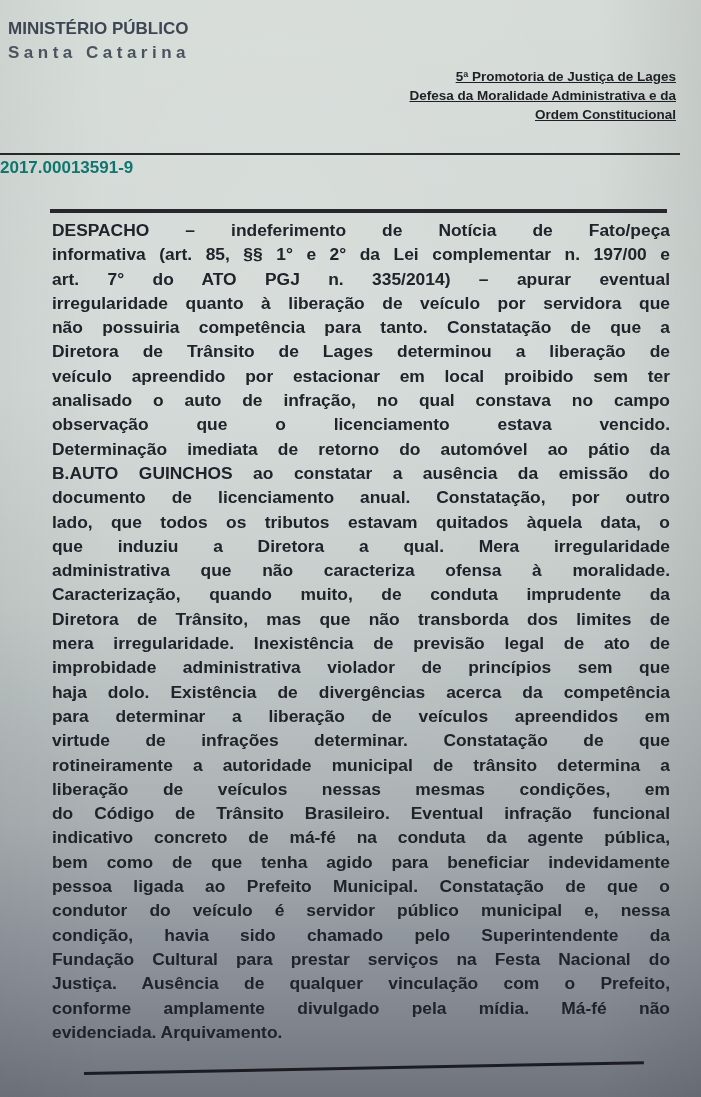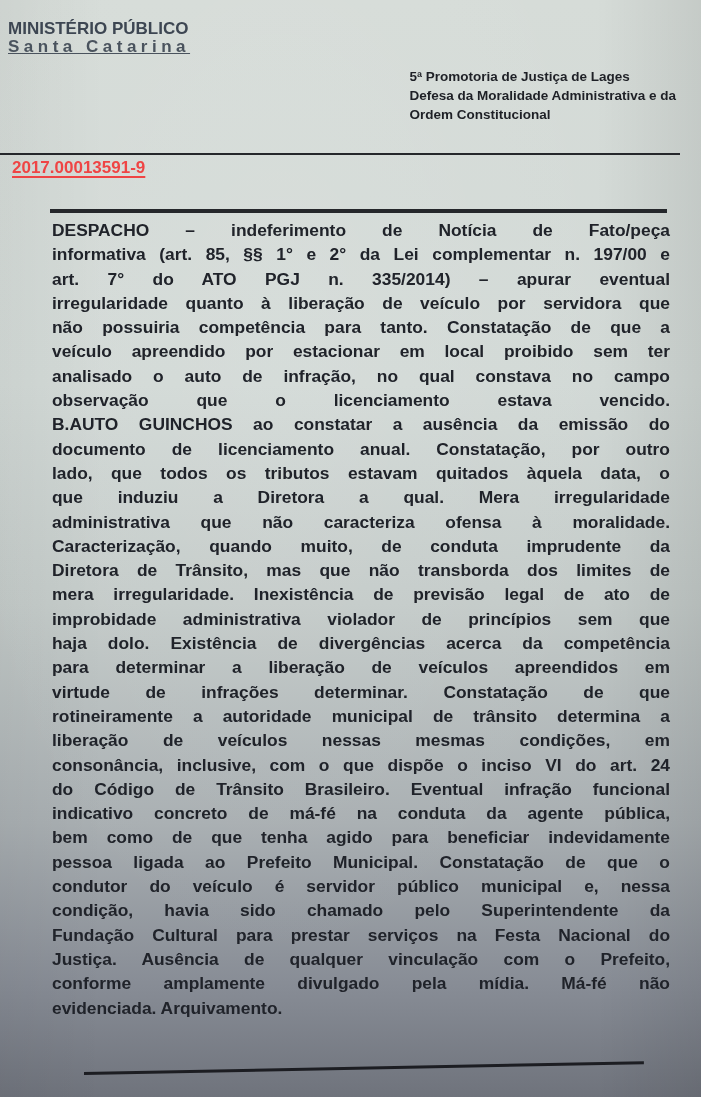--- a/index.html
+++ b/index.html
@@ -18,41 +18,42 @@
         radial-gradient(ellipse at 40% 30%, rgba(255,255,255,0.08), rgba(0,0,0,0) 60%),
         linear-gradient(90deg, rgba(0,0,0,0.04) 0%, rgba(0,0,0,0) 15%, rgba(0,0,0,0) 85%, rgba(0,0,0,0.08) 100%);
     }
     .org {
       position: absolute; left: 8px; top: 20px;
       color: #3d4652;
       font-weight: bold;
       line-height: 1;
     }
     .org .line1 { font-size: 17px; letter-spacing: 0px; }
-    .org .line2 { font-size: 17px; letter-spacing: 4.5px; margin-top: 1px; color: #4a535e; text-decoration: underline; }
+    .org .line2 { font-size: 17px; letter-spacing: 4.5px; margin-top: 7px; color: #4a535e; }
     .office {
       position: absolute; right: 25px; top: 67px;
+      text-align: right;
       font-weight: bold;
       font-size: 13.5px;
       line-height: 19px;
       color: #1e2026;
+      text-decoration: underline;
     }
     .rule {
       position: absolute; background: #25272b;
     }
     .rule.top { left: 0; width: 680px; top: 153px; height: 2px; }
     .rule.doc { left: 50px; width: 617px; top: 209px; height: 4px; }
     .rule.bottom { left: 84px; width: 560px; top: 1072px; height: 3px; transform: rotate(-1.1deg); transform-origin: left center; background:#1c1d22; }
     .proc {
-      position: absolute; left: 12px; top: 158px;
+      position: absolute; left: 0; top: 158px;
       font-weight: bold; font-size: 17px;
-      text-decoration: underline;
       text-decoration-thickness: 2px;
       text-underline-offset: 3px;
-      color: #ef4444;
+      color: #0f766e;
     }
     .ementa {
       position: absolute;
       left: 52px; top: 218px; width: 618px;
       font-weight: bold;
       font-size: 17.4px;
       line-height: 24.3px;
       text-align: justify;
       text-align-last: left;
       color: #20232a;
@@ -86,38 +87,39 @@
 <div class="proc">2017.00013591-9</div>
 
 <div class="rule doc"></div>
 
 <div class="ementa">
   <span class="ln">DESPACHO – indeferimento de Notícia de Fato/peça</span>
   <span class="ln">informativa (art. 85, §§ 1° e 2° da Lei complementar n. 197/00 e</span>
   <span class="ln">art. 7° do ATO PGJ n. 335/2014) – apurar eventual</span>
   <span class="ln">irregularidade quanto à liberação de veículo por servidora que</span>
   <span class="ln">não possuiria competência para tanto. Constatação de que a</span>
+  <span class="ln">Diretora de Trânsito de Lages determinou a liberação de</span>
   <span class="ln">veículo apreendido por estacionar em local proibido sem ter</span>
   <span class="ln">analisado o auto de infração, no qual constava no campo</span>
   <span class="ln">observação que o licenciamento estava vencido.</span>
+  <span class="ln">Determinação imediata de retorno do automóvel ao pátio da</span>
   <span class="ln">B.AUTO GUINCHOS ao constatar a ausência da emissão do</span>
   <span class="ln">documento de licenciamento anual. Constatação, por outro</span>
   <span class="ln">lado, que todos os tributos estavam quitados àquela data, o</span>
   <span class="ln">que induziu a Diretora a qual. Mera irregularidade</span>
   <span class="ln">administrativa que não caracteriza ofensa à moralidade.</span>
   <span class="ln">Caracterização, quando muito, de conduta imprudente da</span>
   <span class="ln">Diretora de Trânsito, mas que não transborda dos limites de</span>
   <span class="ln">mera irregularidade. Inexistência de previsão legal de ato de</span>
   <span class="ln">improbidade administrativa violador de princípios sem que</span>
   <span class="ln">haja dolo. Existência de divergências acerca da competência</span>
   <span class="ln">para determinar a liberação de veículos apreendidos em</span>
   <span class="ln">virtude de infrações determinar. Constatação de que</span>
   <span class="ln">rotineiramente a autoridade municipal de trânsito determina a</span>
   <span class="ln">liberação de veículos nessas mesmas condições, em</span>
-  <span class="ln">consonância, inclusive, com o que dispõe o inciso VI do art. 24</span>
   <span class="ln">do Código de Trânsito Brasileiro. Eventual infração funcional</span>
   <span class="ln">indicativo concreto de má-fé na conduta da agente pública,</span>
   <span class="ln">bem como de que tenha agido para beneficiar indevidamente</span>
   <span class="ln">pessoa ligada ao Prefeito Municipal. Constatação de que o</span>
   <span class="ln">condutor do veículo é servidor público municipal e, nessa</span>
   <span class="ln">condição, havia sido chamado pelo Superintendente da</span>
   <span class="ln">Fundação Cultural para prestar serviços na Festa Nacional do</span>
   <span class="ln">Justiça. Ausência de qualquer vinculação com o Prefeito,</span>
   <span class="ln">conforme amplamente divulgado pela mídia. Má-fé não</span>
   <span class="ln last">evidenciada. Arquivamento.</span>

